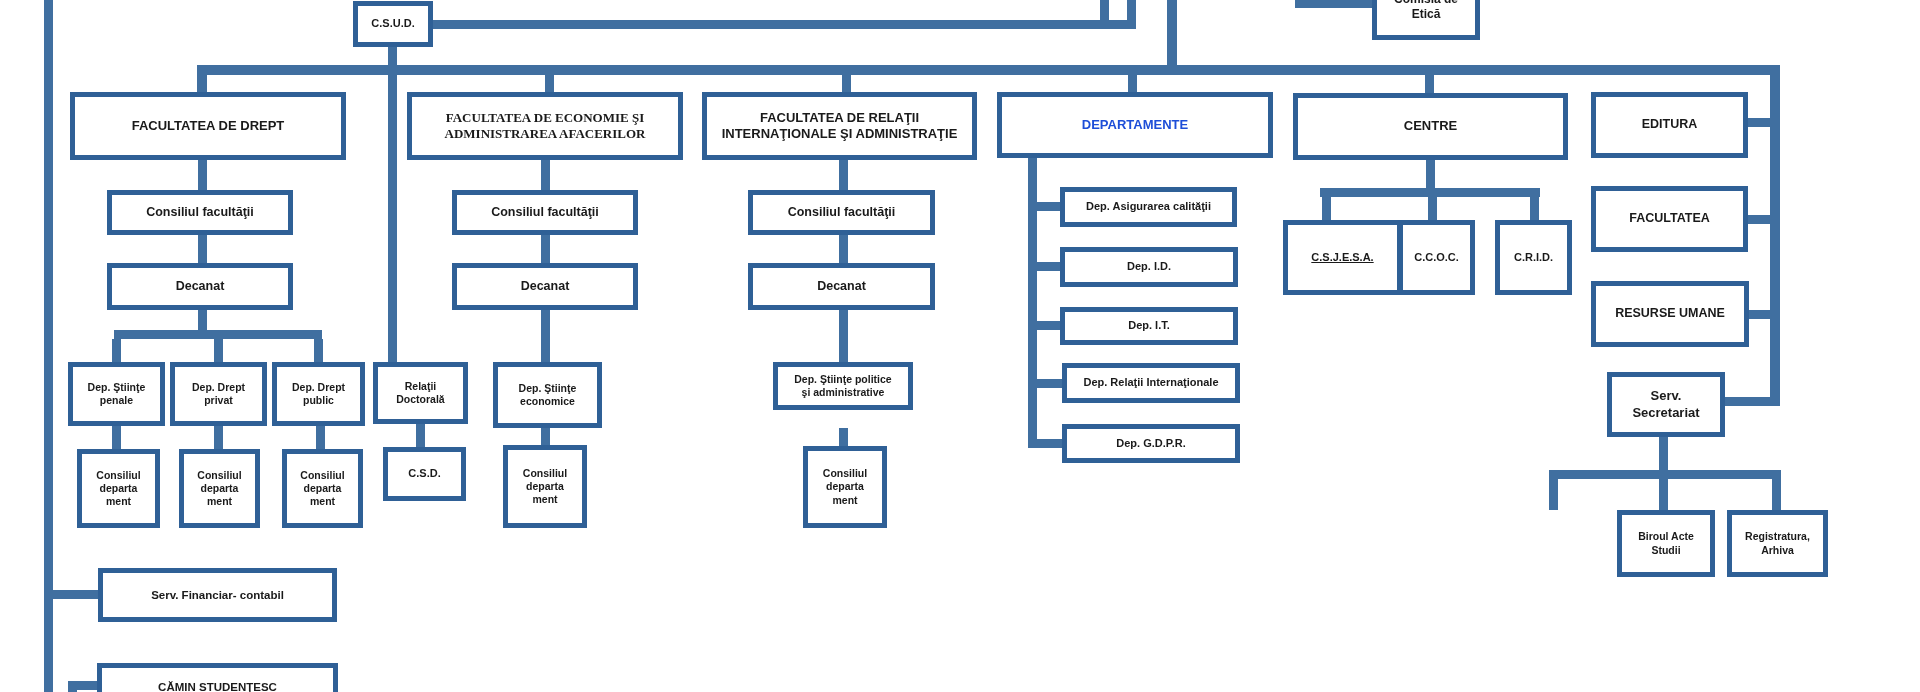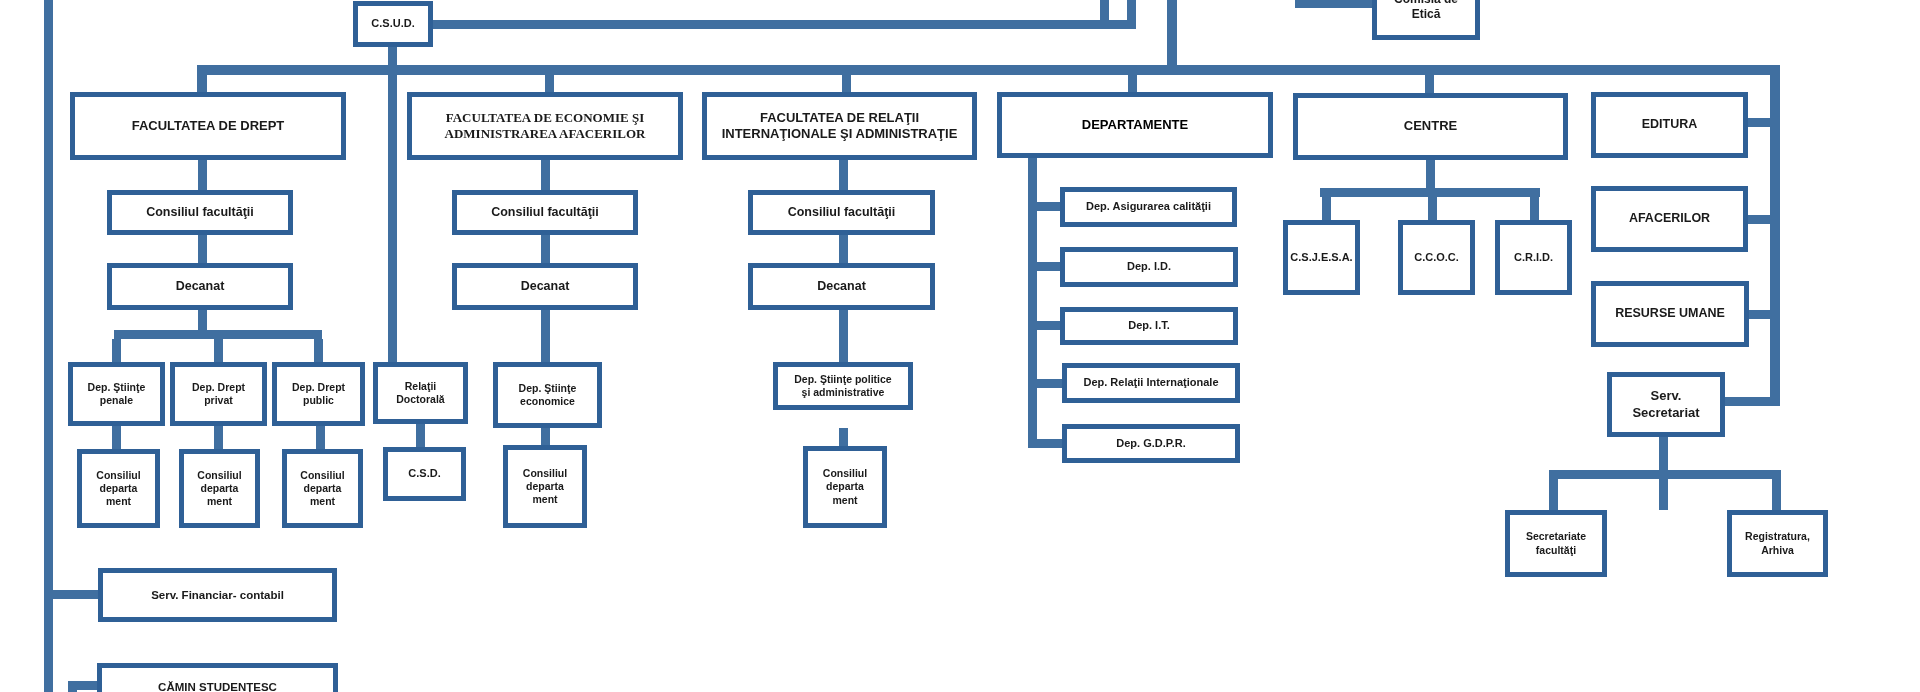--- a/index.html
+++ b/index.html
@@ -109,31 +109,31 @@
       <span>FACULTATEA DE DREPT</span>
     </div>
     <div class="org-box" style="left: 407px; top: 92px; width: 276px; height: 68px; border: 5px solid rgb(47, 96, 150); color: rgb(26, 26, 26); font-size: 13px; font-family: Liberation Serif, serif;">
       <span>FACULTATEA DE ECONOMIE ŞI</span>
       <span>ADMINISTRAREA AFACERILOR</span>
     </div>
     <div class="org-box" style="left: 702px; top: 92px; width: 275px; height: 68px; border: 5px solid rgb(47, 96, 150); color: rgb(26, 26, 26); font-size: 13px;">
       <span>FACULTATEA DE RELAŢII</span>
       <span>INTERNAŢIONALE ŞI ADMINISTRAŢIE</span>
     </div>
-    <div class="org-box" style="left: 997px; top: 92px; width: 276px; height: 66px; border: 5px solid rgb(47, 96, 150); color: #000000; font-size: 13px;">
+    <div class="org-box" style="left: 997px; top: 92px; width: 276px; height: 66px; border: 5px solid rgb(47, 96, 150); color: #1d4ed8; font-size: 13px;">
       <span>DEPARTAMENTE</span>
     </div>
     <div class="org-box" style="left: 1293px; top: 93px; width: 275px; height: 67px; border: 5px solid rgb(47, 96, 150); color: rgb(26, 26, 26); font-size: 13px;">
       <span>CENTRE</span>
     </div>
     <div class="org-box" style="left: 1591px; top: 92px; width: 157px; height: 66px; border: 5px solid rgb(47, 96, 150); color: rgb(26, 26, 26); font-size: 12.5px;">
       <span>EDITURA</span>
     </div>
     <div class="org-box" style="left: 1591px; top: 186px; width: 157px; height: 66px; border: 5px solid rgb(47, 96, 150); color: rgb(26, 26, 26); font-size: 12.5px;">
-      <span>AFACERILOR</span>
+      <span>FACULTATEA</span>
     </div>
     <div class="org-box" style="left: 1591px; top: 281px; width: 158px; height: 66px; border: 5px solid rgb(47, 96, 150); color: rgb(26, 26, 26); font-size: 12.5px; text-align: right;">
       <span>RESURSE UMANE</span>
     </div>
     <div class="org-box" style="left: 1607px; top: 372px; width: 118px; height: 65px; border: 5px solid rgb(47, 96, 150); color: rgb(26, 26, 26); font-size: 13px; text-align: right;">
       <span>Serv.</span>
       <span>Secretariat</span>
     </div>
     <div class="org-box" style="left: 107px; top: 190px; width: 186px; height: 45px; border: 5px solid rgb(47, 96, 150); color: rgb(26, 26, 26); font-size: 12.5px;">
       <span>Consiliul facultăţii</span>
@@ -213,32 +213,32 @@
     </div>
     <div class="org-box" style="left: 1060px; top: 307px; width: 178px; height: 38px; border: 5px solid rgb(47, 96, 150); color: rgb(26, 26, 26); font-size: 11px;">
       <span>Dep. I.T.</span>
     </div>
     <div class="org-box" style="left: 1062px; top: 363px; width: 178px; height: 40px; border: 5px solid rgb(47, 96, 150); color: rgb(26, 26, 26); font-size: 11px;">
       <span>Dep. Relaţii Internaţionale</span>
     </div>
     <div class="org-box" style="left: 1062px; top: 424px; width: 178px; height: 39px; border: 5px solid rgb(47, 96, 150); color: rgb(26, 26, 26); font-size: 11px;">
       <span>Dep. G.D.P.R.</span>
     </div>
-    <div class="org-box" style="left: 1283px; top: 220px; width: 77px; height: 75px; border: 5px solid rgb(47, 96, 150); color: rgb(26, 26, 26); font-size: 11px;">
+    <div class="org-box" style="left: 1283px; top: 220px; width: 119px; height: 75px; border: 5px solid rgb(47, 96, 150); color: rgb(26, 26, 26); font-size: 11px; text-decoration: underline;">
       <span>C.S.J.E.S.A.</span>
     </div>
     <div class="org-box" style="left: 1398px; top: 220px; width: 77px; height: 75px; border: 5px solid rgb(47, 96, 150); color: rgb(26, 26, 26); font-size: 11px;">
       <span>C.C.O.C.</span>
     </div>
     <div class="org-box" style="left: 1495px; top: 220px; width: 77px; height: 75px; border: 5px solid rgb(47, 96, 150); color: rgb(26, 26, 26); font-size: 11px;">
       <span>C.R.I.D.</span>
     </div>
-    <div class="org-box" style="left: 1505px; top: 510px; width: 102px; height: 67px; border: 5px solid rgb(47, 96, 150); color: rgb(26, 26, 26); font-size: 10.5px;">
-      <span>Secretariate</span>
-      <span>facultăţi</span>
+    <div class="org-box" style="left: 1617px; top: 510px; width: 98px; height: 67px; border: 5px solid rgb(47, 96, 150); color: rgb(26, 26, 26); font-size: 10.5px;">
+      <span>Biroul Acte</span>
+      <span>Studii</span>
     </div>
     <div class="org-box" style="left: 1727px; top: 510px; width: 101px; height: 67px; border: 5px solid rgb(47, 96, 150); color: rgb(26, 26, 26); font-size: 10.5px;">
       <span>Registratura,</span>
       <span>Arhiva</span>
     </div>
     <div class="org-box" style="left: 98px; top: 568px; width: 239px; height: 54px; border: 5px solid rgb(47, 96, 150); color: rgb(26, 26, 26); font-size: 11.5px;">
       <span>Serv. Financiar- contabil</span>
     </div>
     <div class="org-box" style="left: 97px; top: 663px; width: 241px; height: 48px; border: 5px solid rgb(47, 96, 150); color: rgb(26, 26, 26); font-size: 11.5px;">
       <span>CĂMIN STUDENŢESC</span>

